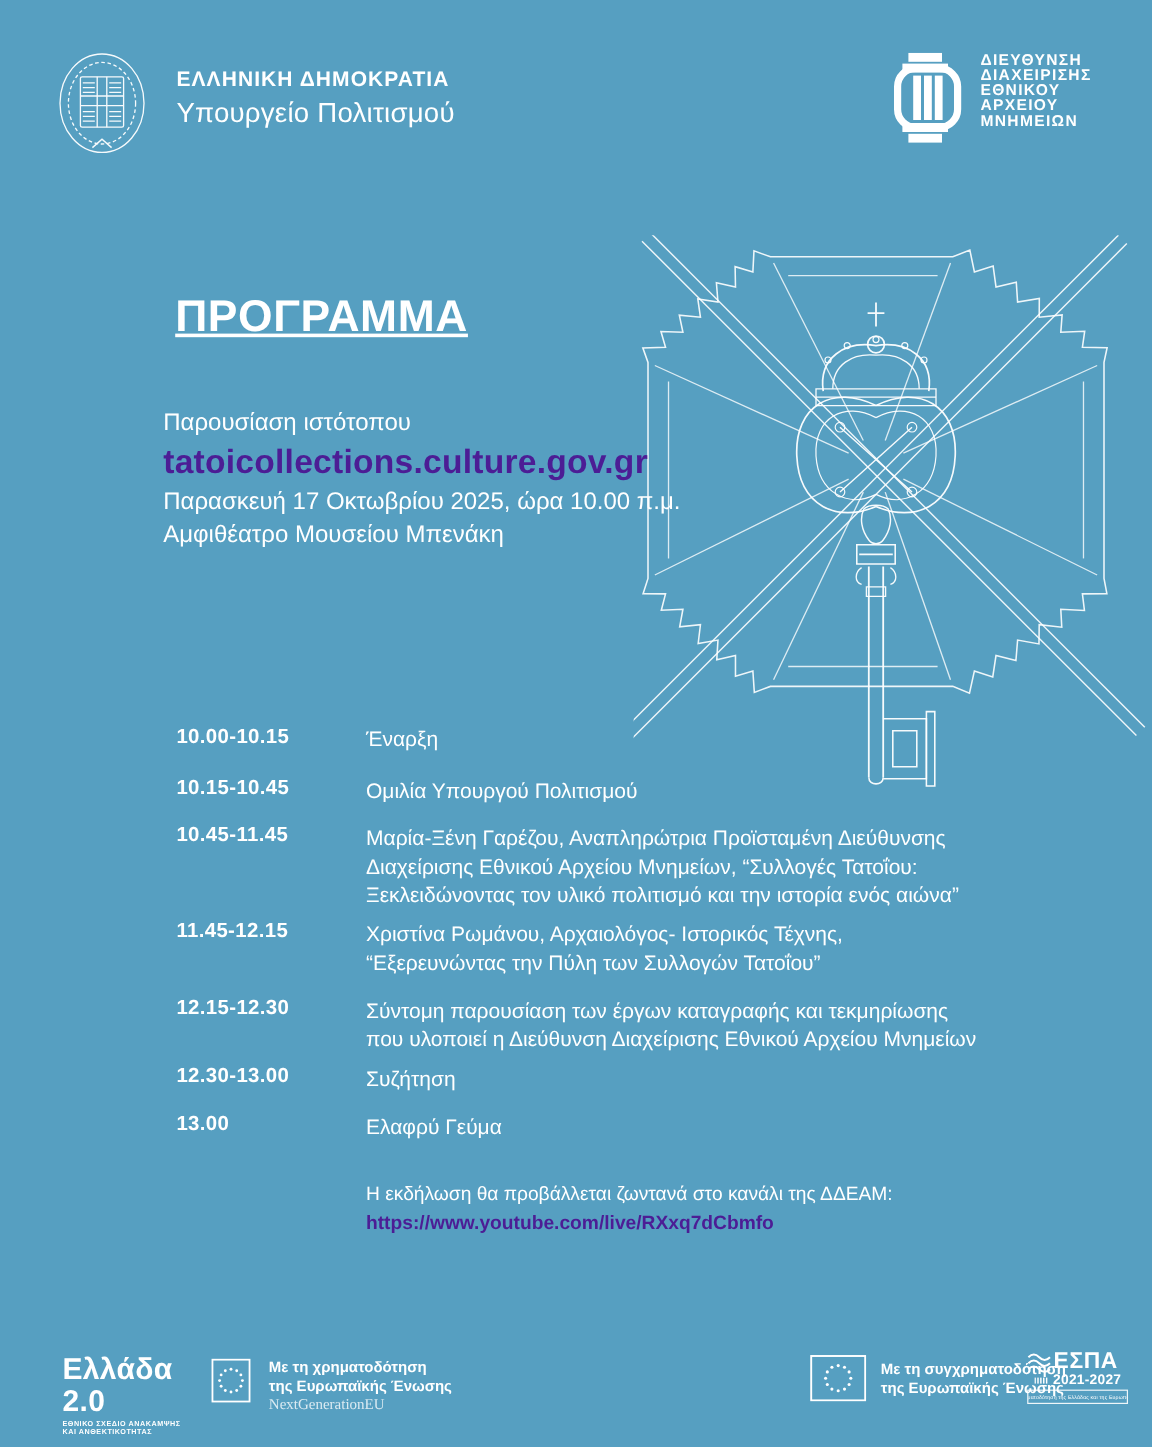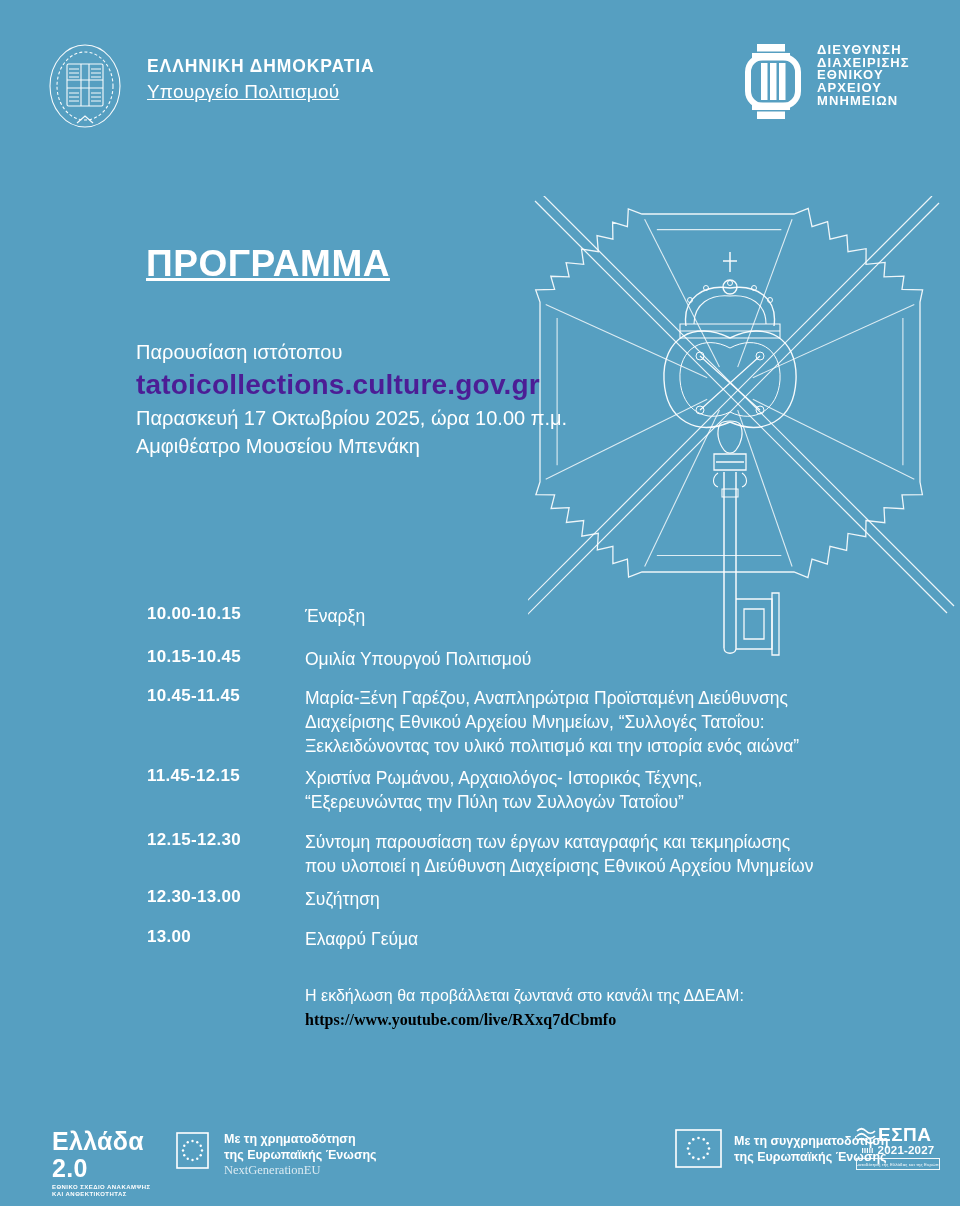--- a/index.html
+++ b/index.html
@@ -9,38 +9,38 @@
     background:#569FC1;
     color:#FFFFFF;
     font-family:"Liberation Sans","DejaVu Sans",sans-serif;
     overflow:hidden;
   }
   .abs{position:absolute;}
   svg{display:block;}
 
   
   .min-title{left:147px;top:56px;font-size:17.5px;font-weight:700;letter-spacing:.9px;}
-  .min-sub{left:147px;top:81px;font-size:19px;font-weight:400;letter-spacing:.2px;text-decoration:underline;}
+  .min-sub{left:147px;top:81px;font-size:23px;font-weight:400;letter-spacing:.2px;}
   .ddeam-text{left:817px;top:44px;font-size:13px;font-weight:700;letter-spacing:1.1px;line-height:12.7px;}
 
   
   .program-title{left:146px;top:243px;font-size:37px;font-weight:700;letter-spacing:.5px;text-decoration:underline;}
   .event{left:136px;top:338px;line-height:28px;font-size:20px;}
   .event .kicker{margin:0 0 2px 0;}
   .event .site{font-size:28px;font-weight:700;letter-spacing:.2px;line-height:33px;margin:0 0 3px 0;color:#4c1d95;text-decoration:none;display:inline-block;}
   .event p{margin:0;}
 
   
   .srow{left:0;width:960px;}
   .stime{position:absolute;left:147px;top:0;font-size:17px;font-weight:700;letter-spacing:.3px;}
   .sdesc{position:absolute;left:305px;top:0;font-size:17.5px;line-height:24px;white-space:pre-line;width:560px;}
 
   
   .stream{left:305px;top:984px;font-size:16px;line-height:24px;}
-  .stream .url{font-weight:700;color:#000000;text-decoration:none;display:inline-block;margin-top:0px;font-family:Liberation Serif, serif;}
+  .stream .url{font-weight:700;color:#4c1d95;text-decoration:none;display:inline-block;margin-top:0px;}
 
   
   .greece20{left:52px;top:1128px;width:112px;}
   .greece20 .g20-title{font-size:25px;font-weight:700;letter-spacing:.3px;line-height:27px;}
   .greece20 .g20-sub{font-size:6px;font-weight:700;letter-spacing:.45px;line-height:7px;margin-top:2px;}
   .euflag1{left:176px;top:1132px;}
   .eu-left{left:224px;top:1132px;font-size:12.5px;line-height:15.5px;}
   .eu-left .b{font-weight:700;}
   .eu-left .ngeu{opacity:.78;font-weight:400;font-family:Liberation Serif, serif;}
   .euflag2{left:675px;top:1129px;}

